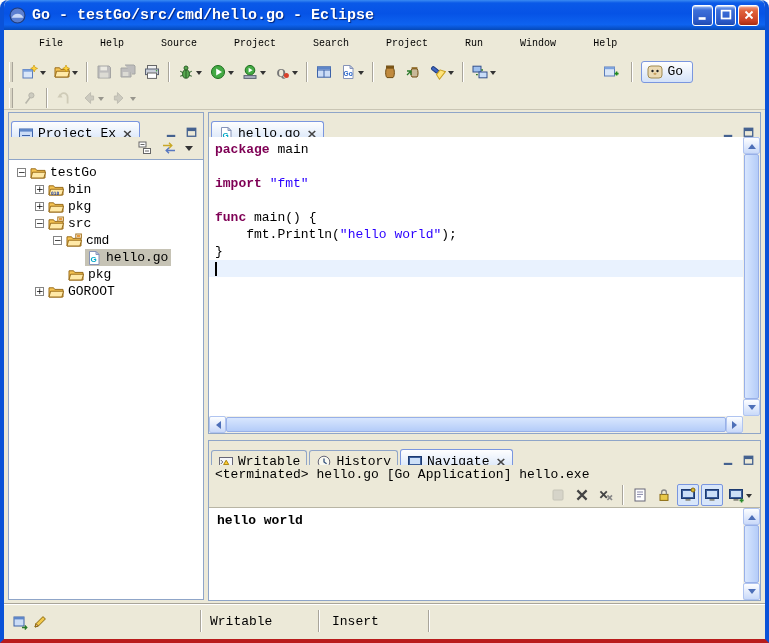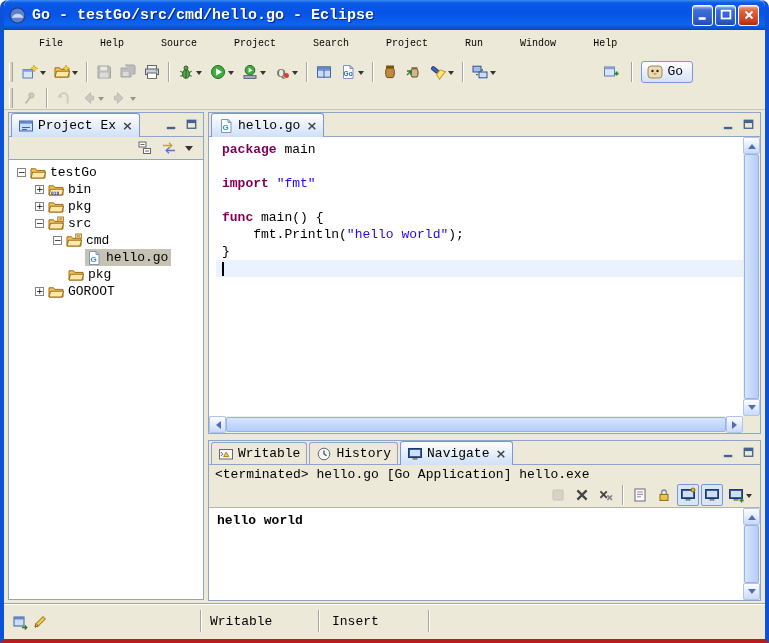--- a/index.html
+++ b/index.html
@@ -44,21 +44,21 @@
     border:1px solid #7A96DF;border-radius:3px;background:linear-gradient(180deg,#FFFFFF,#D4E2F8);
     font-family:inherit;}
   .pbtn svg{width:16px;height:16px;}
 
   
   .panel{position:absolute;background:var(--face,#ECE9D8);border:1px solid var(--panel_border,#8FA5C8);}
   .explorer{left:4px;top:112px;width:196px;height:488px;}
   .editorp{left:204px;top:112px;width:553px;height:322px;}
   .consolep{left:204px;top:440px;width:553px;height:161px;}
 
-  .tabrow{position:absolute;left:0;right:0;top:0;height:24px;display:flex;align-items:flex-start;
+  .tabrow{position:absolute;left:0;right:0;top:8px;height:24px;display:flex;align-items:flex-start;
     background:var(--face,#ECE9D8);border-bottom:1px solid var(--panel_border,#8FA5C8);}
   .tabs-host{display:flex;align-items:flex-end;height:100%;}
   .tab{height:22px;display:flex;align-items:center;padding:0 6px;margin-left:2px;white-space:nowrap;
     border:1px solid var(--panel_border,#8FA5C8);border-bottom:none;border-radius:3px 3px 0 0;background:var(--face,#ECE9D8);}
   .tab.active{background:linear-gradient(180deg,#FEFEFE,#CFE0F8);height:24px;margin-bottom:-1px;border-color:#7A96DF;}
   .tab .i16{margin-right:4px;}
   .tclose{margin-left:6px;font-family:"DejaVu Sans",sans-serif;font-size:13px;font-weight:bold;color:#444;line-height:1;}
   .viewbtns{margin-left:auto;display:flex;align-self:center;padding-right:3px;gap:2px;}
   .vbtn{width:18px;height:16px;display:flex;align-items:center;justify-content:center;}
   .vbtn svg{width:15px;height:15px;}
@@ -77,21 +77,21 @@
   .texp.none{width:14px;}
   .tnode{display:flex;align-items:center;padding:0 3px 0 1px;height:17px;}
   .tnode.sel{background:var(--selection_inactive,#C6C3B5);}
   .i16{width:16px;height:16px;display:inline-flex;flex:none;}
   .i16 svg{width:16px;height:16px;display:block;}
   .tnode .i16{margin-right:4px;}
 
   
   .econtent{position:absolute;left:0;right:0;top:24px;bottom:0;background:#fff;}
   .code{position:absolute;left:0;top:0;right:17px;bottom:17px;background:#fff;padding:4px 0 0 6px;
-    font-size:13px;line-height:17px;overflow:hidden;margin-left:7px;}
+    font-size:13px;line-height:17px;overflow:hidden;}
   .cline{height:17px;white-space:pre;}
   .cline.cur{background:var(--current_line,#E9F2FE);margin-left:-6px;padding-left:6px;margin-right:0;}
   .caret{display:inline-block;width:2px;height:14px;background:#000;vertical-align:middle;}
   .tk-kw{color:var(--keyword,#7F0055);font-weight:bold;}
   .tk-str{color:var(--string,#2A00FF);}
   .tk-plain{color:#000;}
 
   
   .vscroll{position:absolute;right:0;top:0;bottom:17px;width:17px;background:#F1F0E8;}
   .hscroll{position:absolute;left:0;right:17px;bottom:0;height:17px;background:#F1F0E8;}

